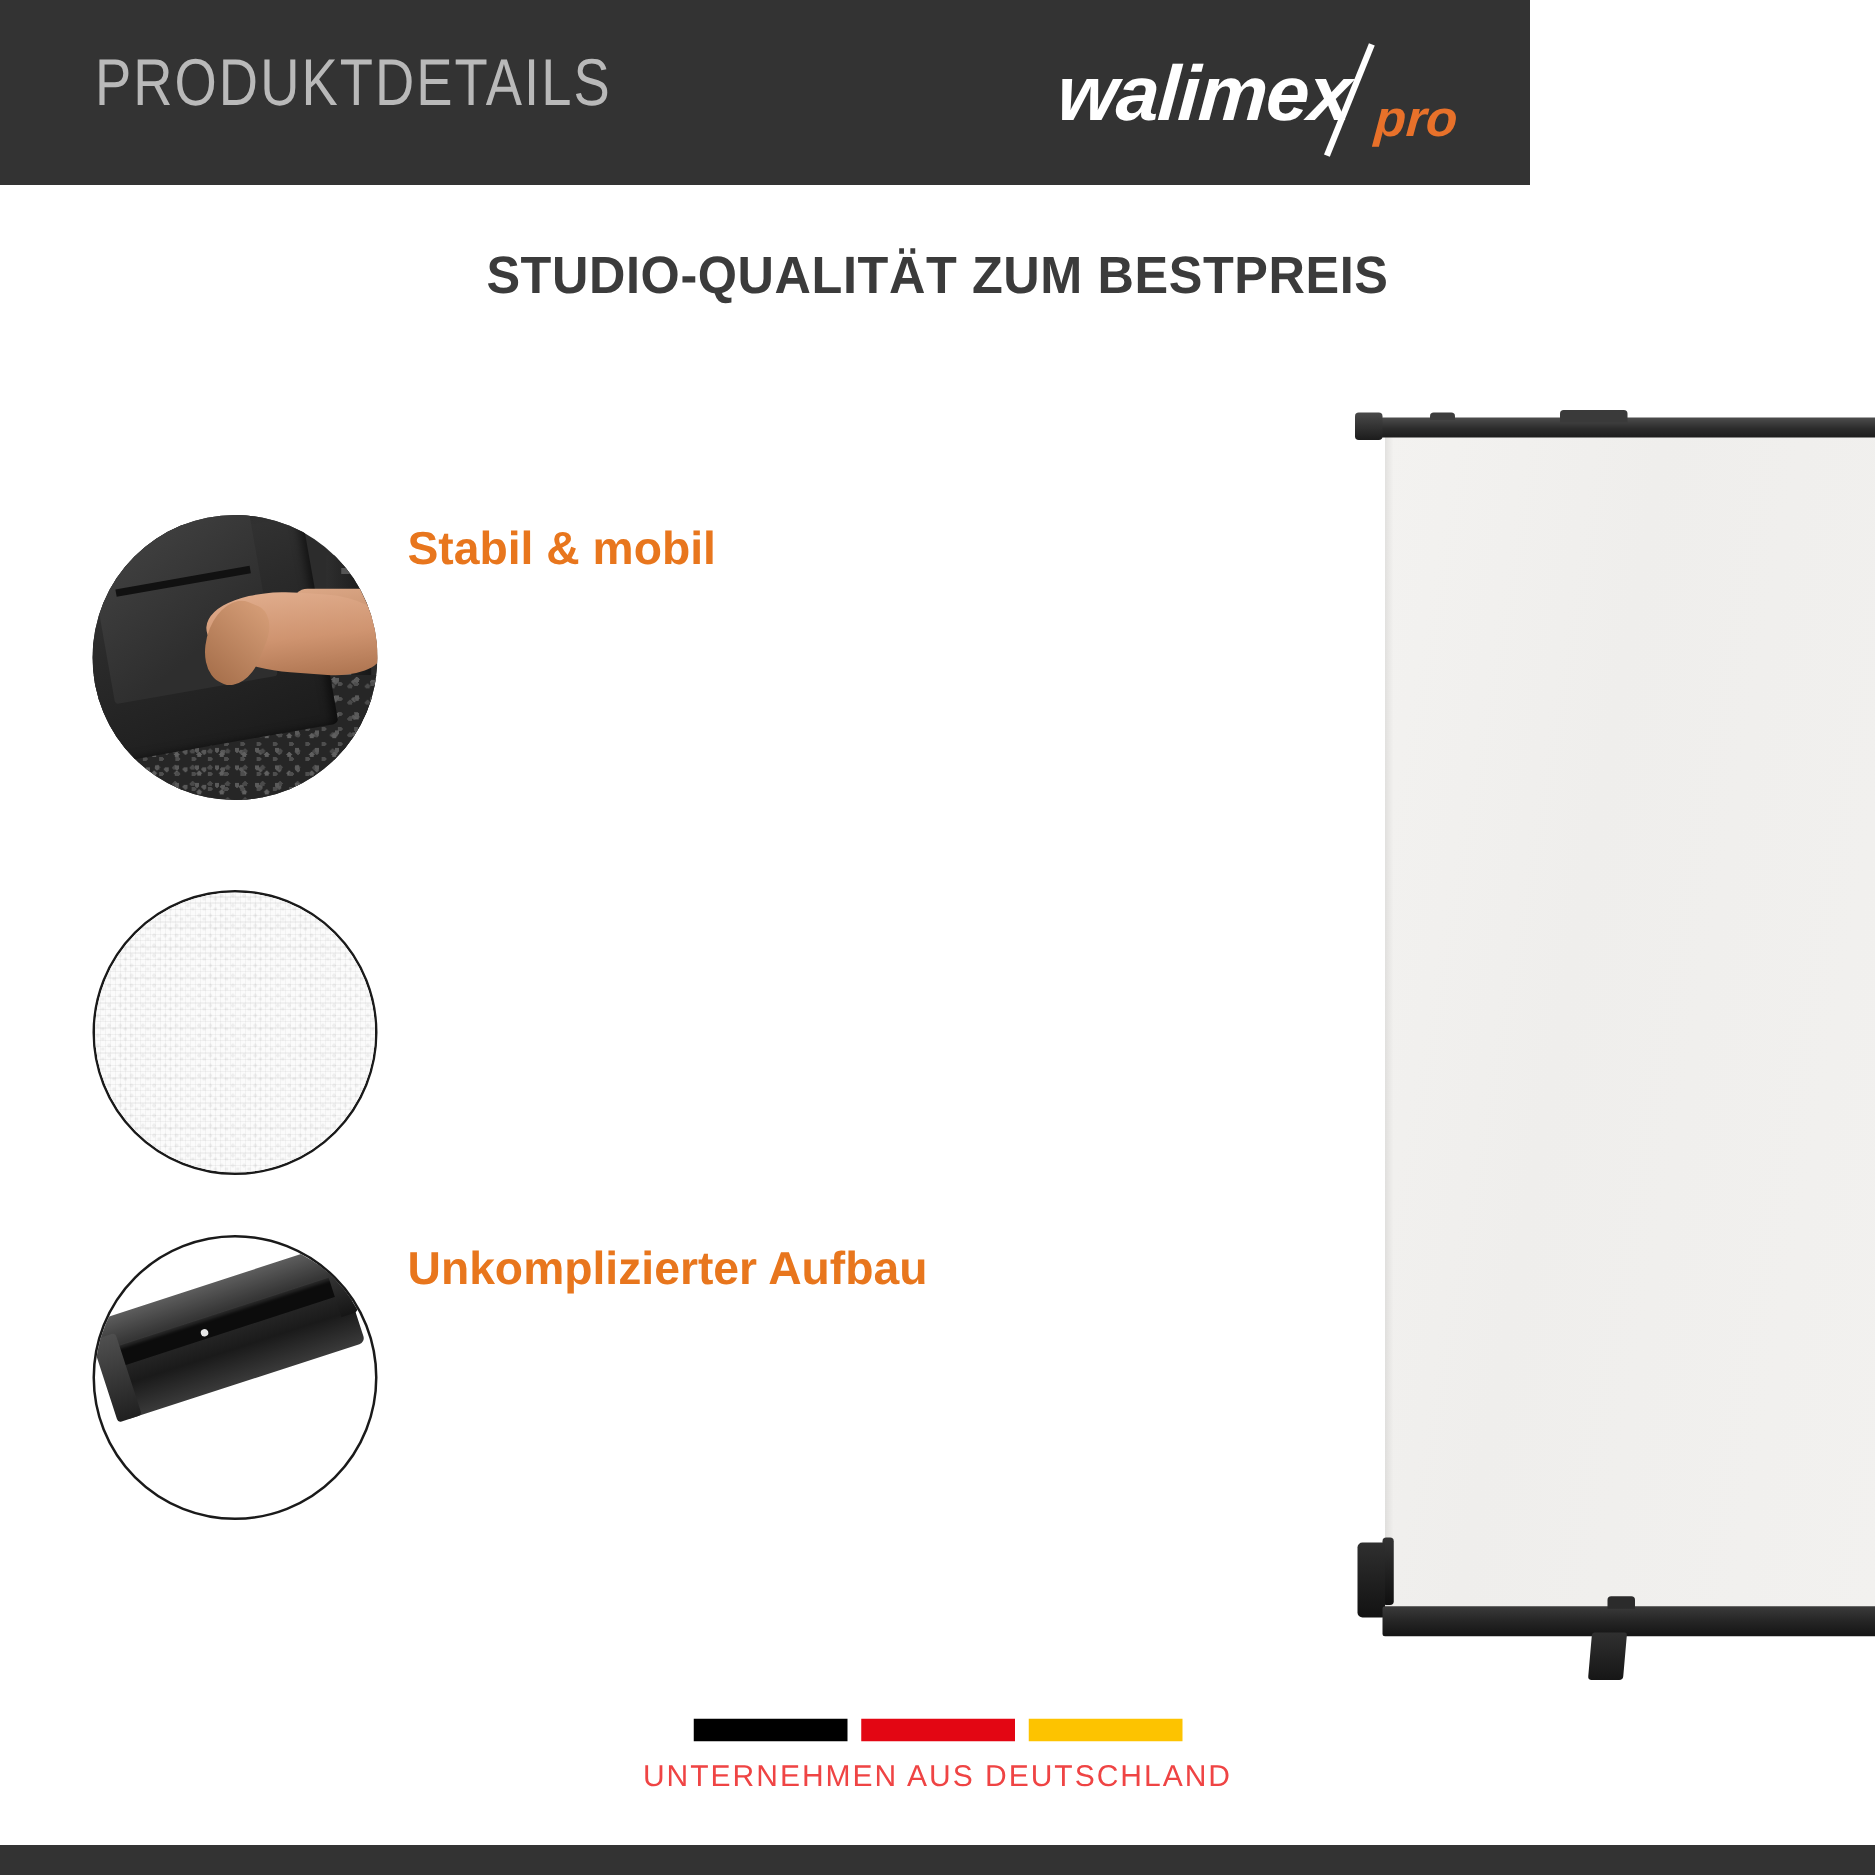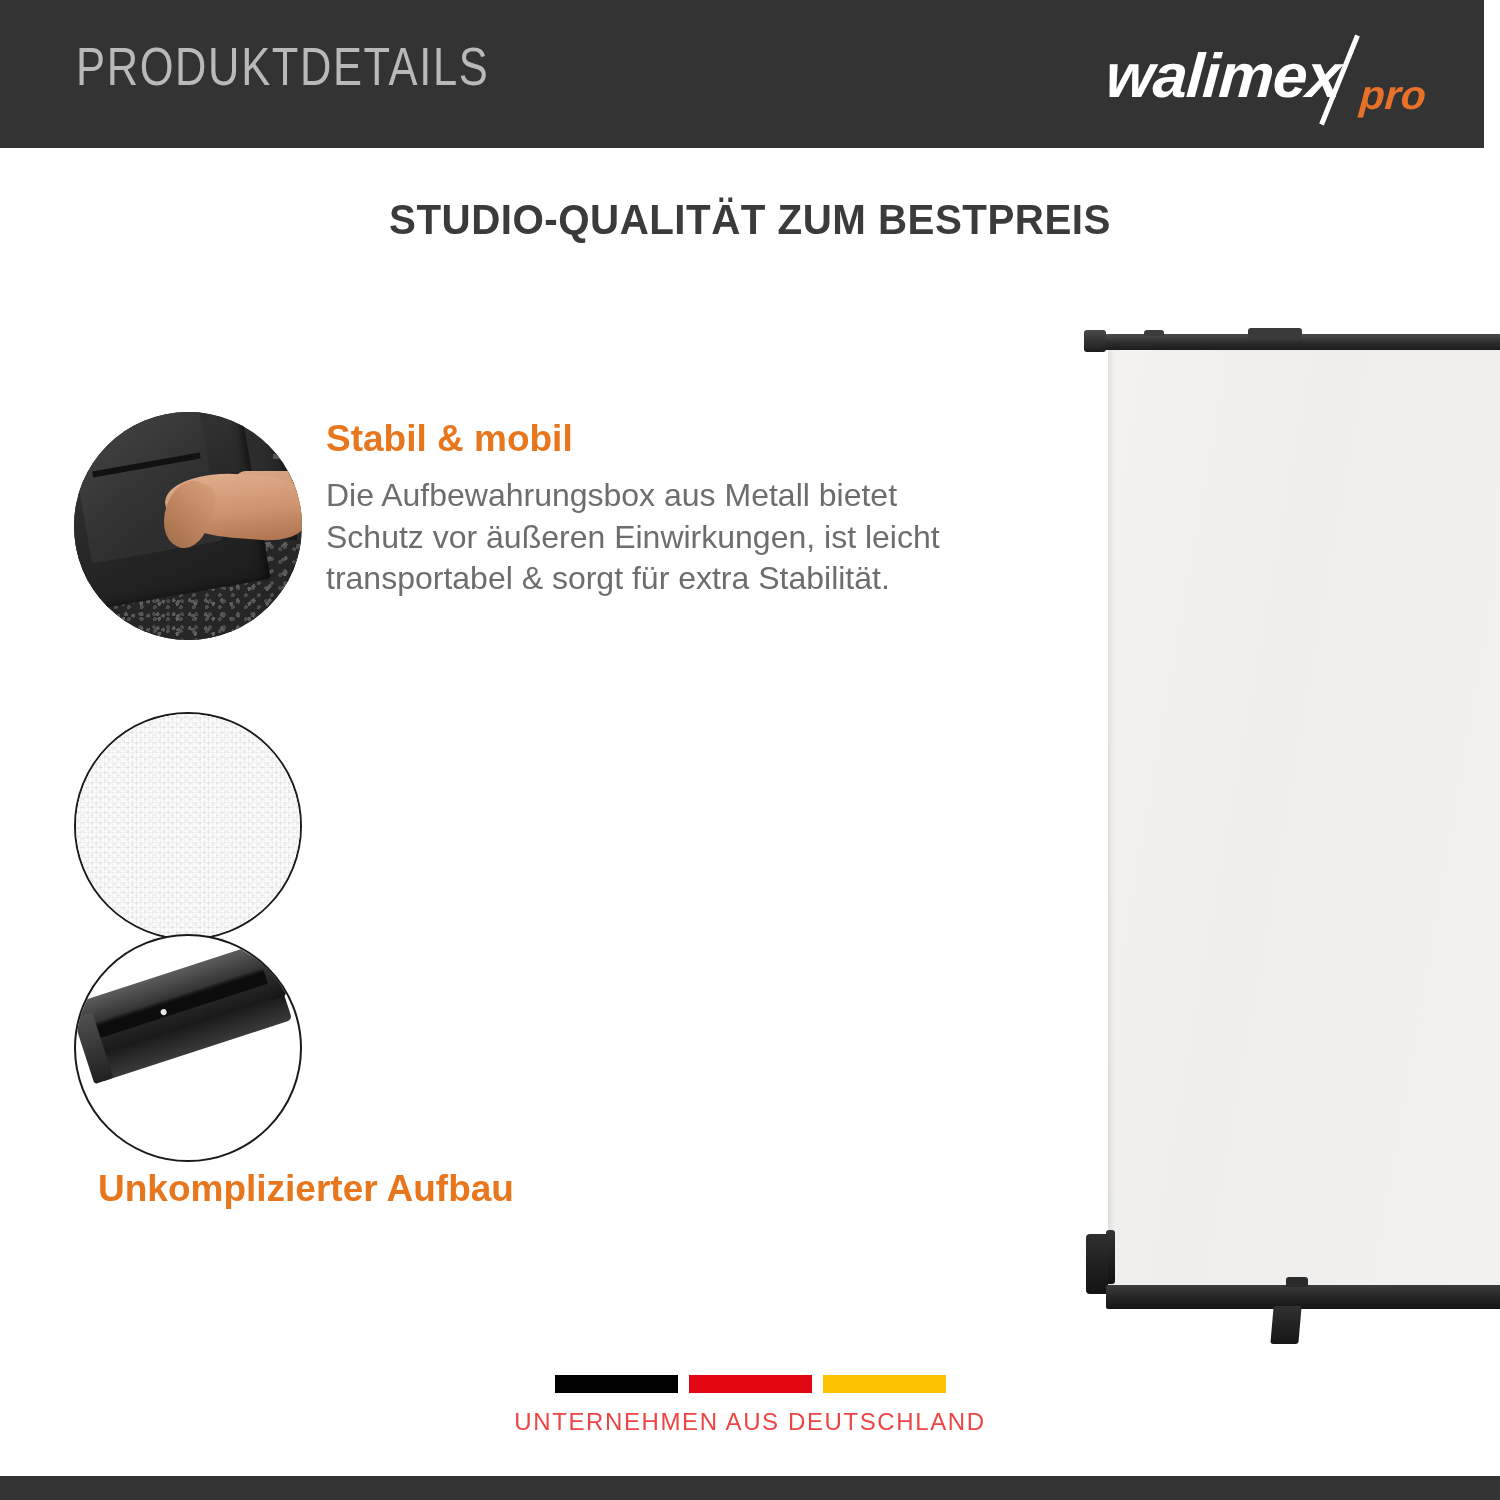--- a/index.html
+++ b/index.html
@@ -6,21 +6,21 @@
   html, body { width:1500px; height:1500px; }
   body {
     font-family: "Liberation Sans", sans-serif;
     background:#ffffff;
     position:relative;
     overflow:hidden;
   }
 
   
   .topbar{
-    position:absolute; left:0; top:0; width:1484px; height:148px;
+    position:absolute; left:0; top:0; width:1224px; height:148px;
     background:#333333;
   }
   .topbar-title{
     position:absolute; left:76px; top:36px;
     font-size:53px; letter-spacing:2px; font-weight:400;
     color:#b9b9b9;
     font-family:"Liberation Sans", sans-serif;
     transform:scaleX(0.82); transform-origin:left center;
   }
   
@@ -63,21 +63,21 @@
     transform:scaleX(0.96);
   }
 
   
   .feature{
     position:absolute; left:74px; width:1020px;
     display:flex; align-items:flex-start;
   }
   .feature-1 { top:412px; }
   .feature-2 { top:712px; }
-  .feature-3 { top:934px;flex-direction:column; }
+  .feature-3 { top:988px; }
 
   .circle{
     flex:0 0 auto;
     width:228px; height:228px; border-radius:50%;
     overflow:hidden; position:relative;
     background:#ffffff;
   }
   .circle.outline{ border:2px solid #1a1a1a; }
 
   .feature-text{ margin-left:24px; padding-top:8px; }
@@ -295,23 +295,20 @@
     <div class="c1-gravel"></div>
     <div class="c1-box"></div>
     <div class="c1-box2"></div>
     <div class="c1-edge"></div>
     <div class="c1-arm"></div>
     <div class="c1-hand"></div>
     <div class="c1-thumb"></div>
   </div>
   <div class="feature-text">
     <div class="feature-title">Stabil &amp; mobil</div>
-    <div class="feature-body">Die Aufbewahrungsbox aus Metall bietet
-Schutz vor äußeren Einwirkungen, ist leicht
-transportabel &amp; sorgt für extra Stabilität.</div>
   </div>
 </div>
 
 <div class="feature feature-2">
   <div class="circle outline">
     <div class="c2-fabric"></div>
   </div>
   <div class="feature-text">
   </div>
 </div>

